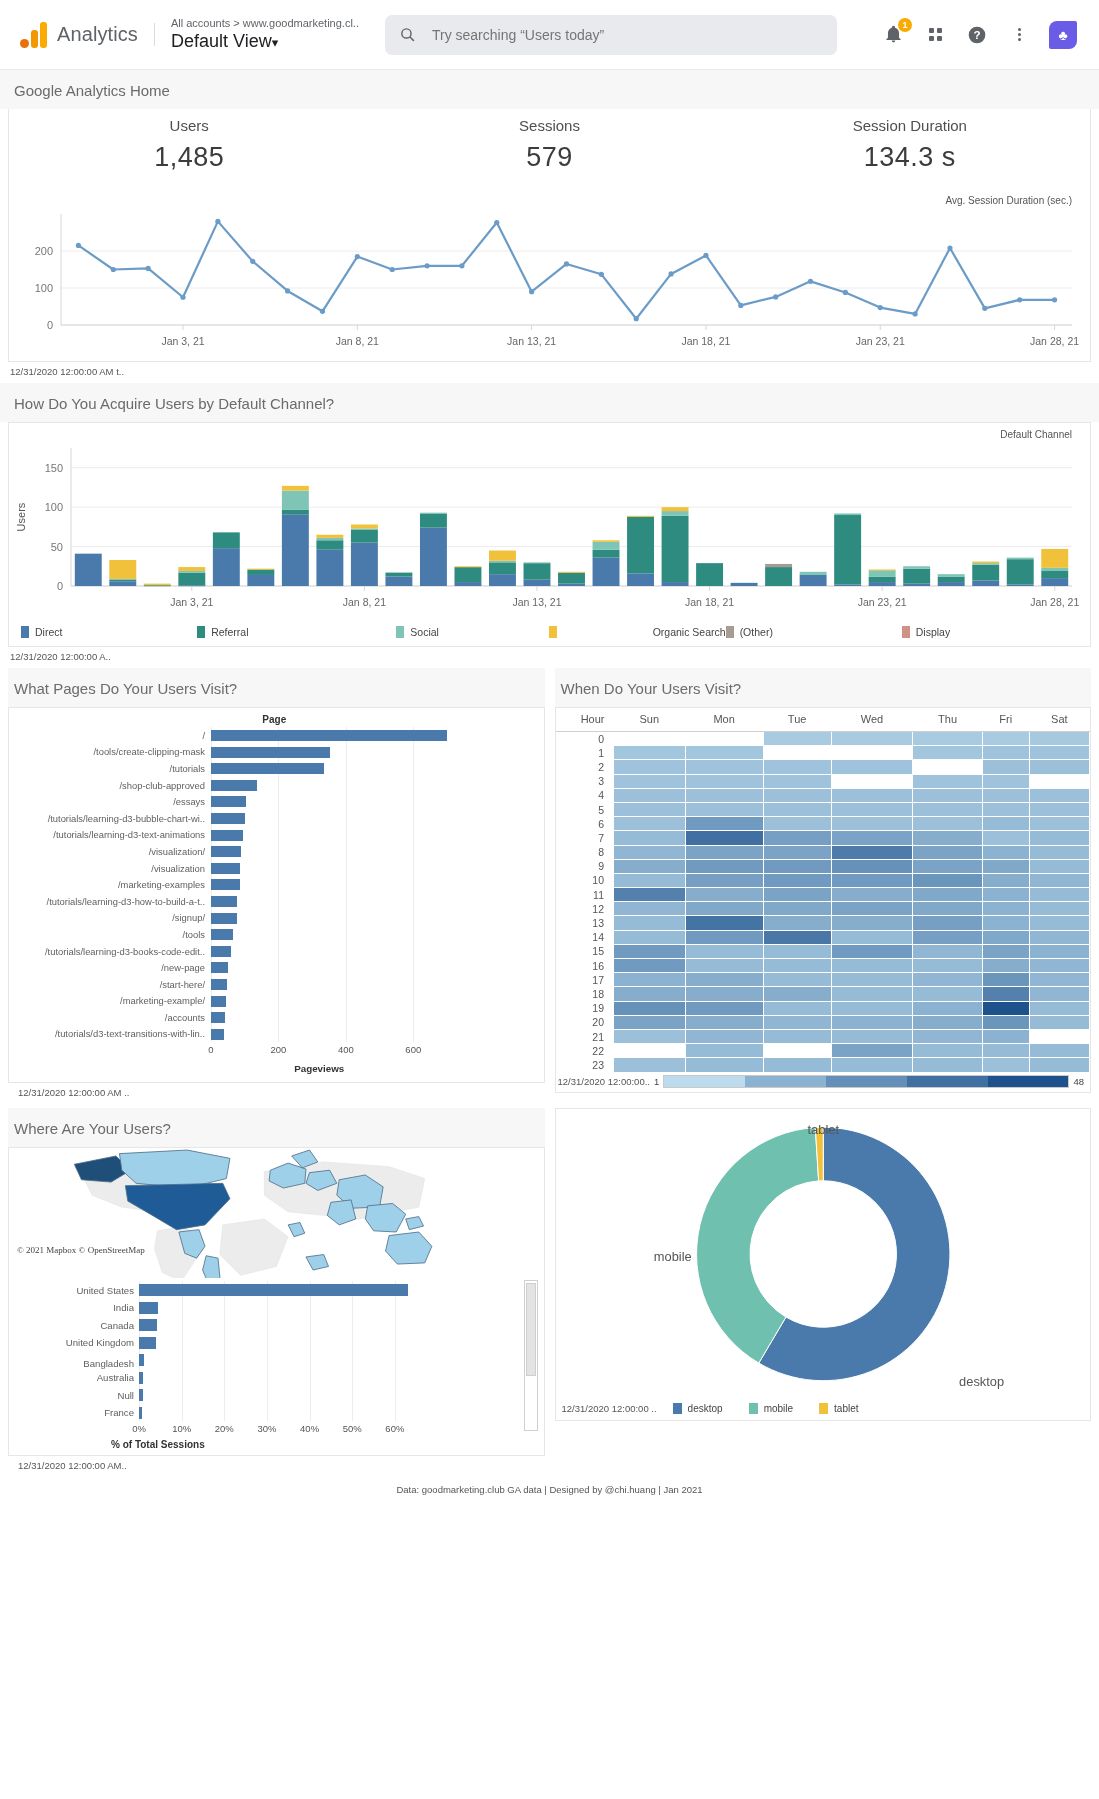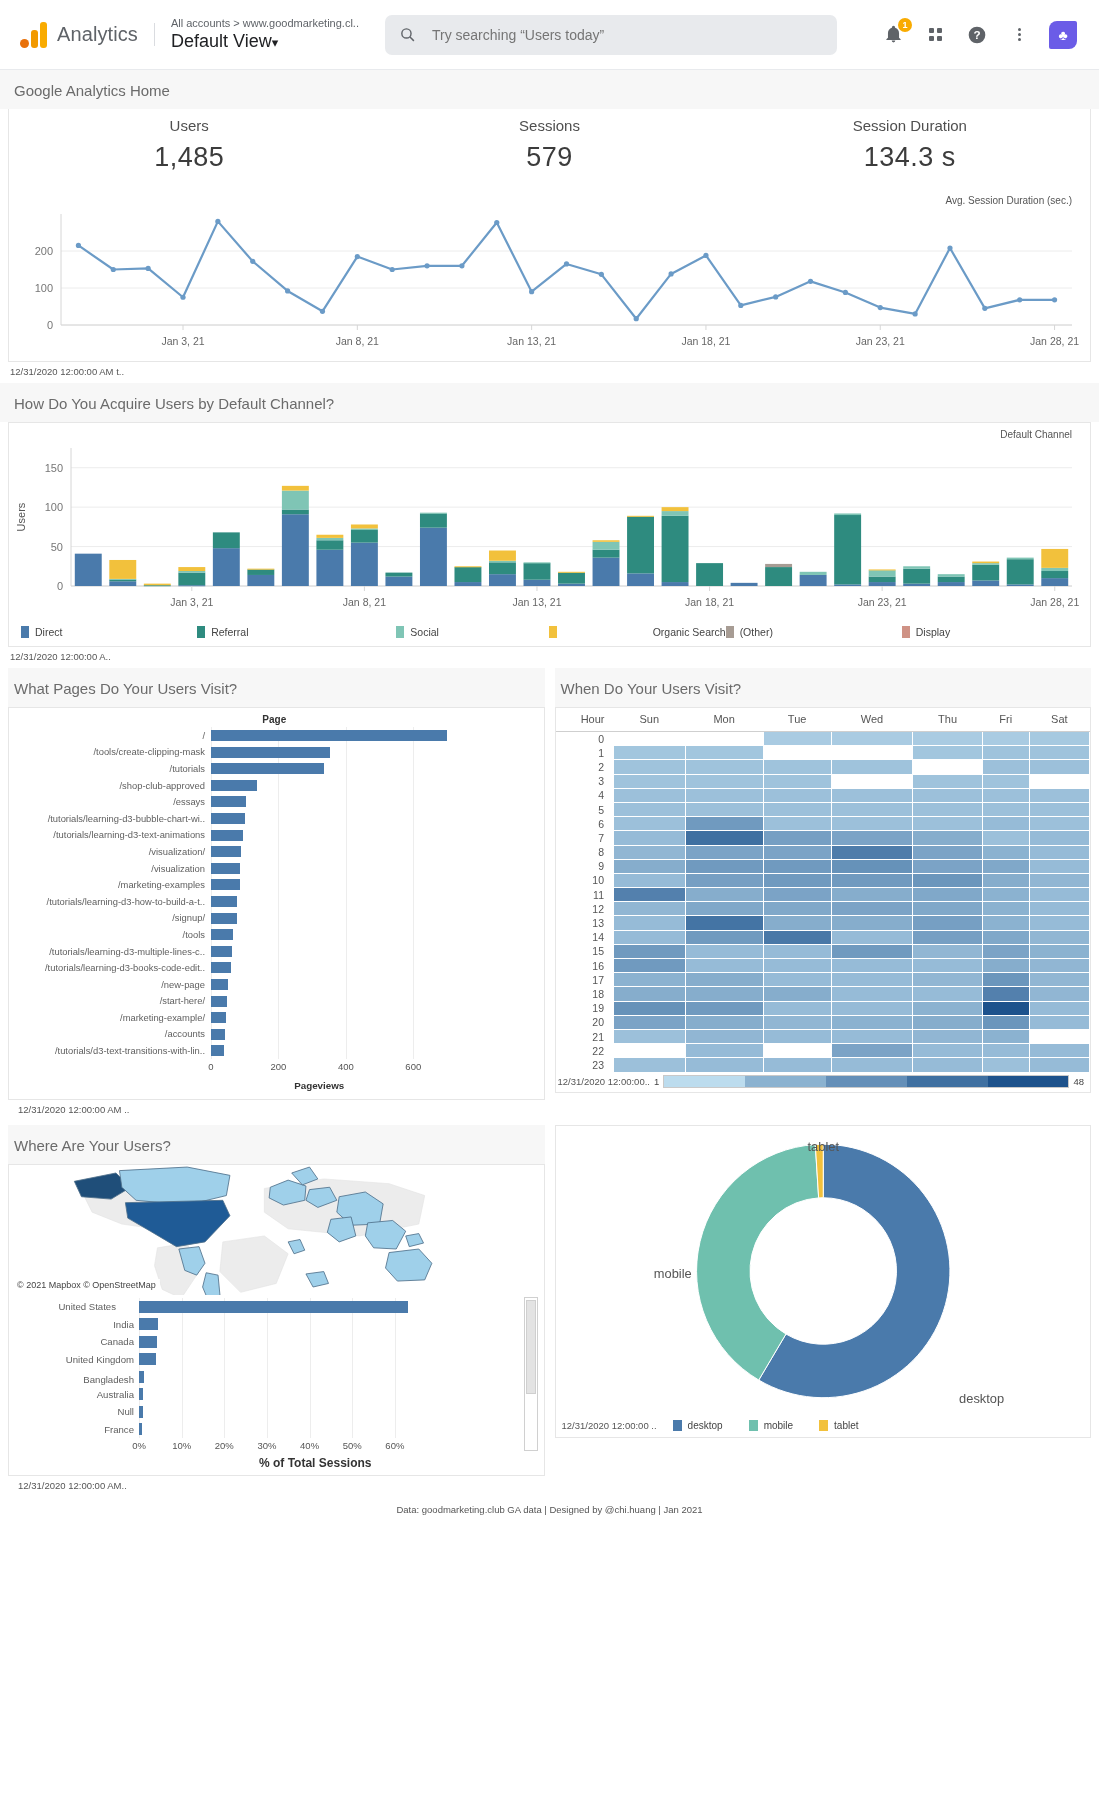--- a/index.html
+++ b/index.html
@@ -484,30 +484,20 @@
               <div class="bar-lbl" style="width: 198px; padding-right: 6px;">/tools</div>
               <div style="width: 236px; position: relative; height: 16.6px;">
                 <div style="position: absolute; top: 0px; bottom: 0px; width: 1px; background: rgb(237, 237, 237); left: 0px;"></div>
                 <div style="position: absolute; top: 0px; bottom: 0px; width: 1px; background: rgb(237, 237, 237); left: 67.4286px;"></div>
                 <div style="position: absolute; top: 0px; bottom: 0px; width: 1px; background: rgb(237, 237, 237); left: 134.857px;"></div>
                 <div style="position: absolute; top: 0px; bottom: 0px; width: 1px; background: rgb(237, 237, 237); left: 202.286px;"></div>
                 <div class="bar" style="position: absolute; top: 3px; left: 0px; width: 22.2514px; background: rgb(74, 122, 171);"></div>
               </div>
             </div>
             <div class="barrow">
-              <div class="bar-lbl" style="width: 198px; padding-right: 6px;">/tutorials/learning-d3-multiple-lines-c..</div>
-              <div style="width: 236px; position: relative; height: 16.6px;">
-                <div style="position: absolute; top: 0px; bottom: 0px; width: 1px; background: rgb(237, 237, 237); left: 0px;"></div>
-                <div style="position: absolute; top: 0px; bottom: 0px; width: 1px; background: rgb(237, 237, 237); left: 67.4286px;"></div>
-                <div style="position: absolute; top: 0px; bottom: 0px; width: 1px; background: rgb(237, 237, 237); left: 134.857px;"></div>
-                <div style="position: absolute; top: 0px; bottom: 0px; width: 1px; background: rgb(237, 237, 237); left: 202.286px;"></div>
-                <div class="bar" style="position: absolute; top: 3px; left: 0px; width: 20.9029px; background: rgb(74, 122, 171);"></div>
-              </div>
-            </div>
-            <div class="barrow">
               <div class="bar-lbl" style="width: 198px; padding-right: 6px;">/tutorials/learning-d3-books-code-edit..</div>
               <div style="width: 236px; position: relative; height: 16.6px;">
                 <div style="position: absolute; top: 0px; bottom: 0px; width: 1px; background: rgb(237, 237, 237); left: 0px;"></div>
                 <div style="position: absolute; top: 0px; bottom: 0px; width: 1px; background: rgb(237, 237, 237); left: 67.4286px;"></div>
                 <div style="position: absolute; top: 0px; bottom: 0px; width: 1px; background: rgb(237, 237, 237); left: 134.857px;"></div>
                 <div style="position: absolute; top: 0px; bottom: 0px; width: 1px; background: rgb(237, 237, 237); left: 202.286px;"></div>
                 <div class="bar" style="position: absolute; top: 3px; left: 0px; width: 20.2286px; background: rgb(74, 122, 171);"></div>
               </div>
             </div>
             <div class="barrow">
@@ -874,27 +864,27 @@
               <path d="M506,62 L540,58 L552,80 L520,92 L500,80 Z" fill="#9fd0ea"></path>
               <path d="M556,74 L600,66 L630,86 L624,120 L576,122 L552,100 Z" fill="#9fd0ea"></path>
               <path d="M604,118 L646,114 L668,132 L652,162 L614,160 L600,140 Z" fill="#9fd0ea"></path>
               <path d="M542,112 L576,108 L584,140 L556,150 L536,134 Z" fill="#9fd0ea"></path>
               <path d="M640,168 L690,162 L712,186 L700,214 L654,216 L634,194 Z" fill="#9fd0ea"></path>
               <path d="M470,150 L490,146 L498,164 L480,170 Z" fill="#9fd0ea"></path>
               <path d="M500,204 L530,200 L538,220 L512,226 Z" fill="#9fd0ea"></path>
               <path d="M668,140 L690,136 L698,152 L674,158 Z" fill="#9fd0ea"></path>
             </g>
           </svg>
-          <div style="position:absolute;left:4px;bottom:4px;background:rgba(255,255,255,.85);font-size:9px;color:#444;padding:1px 4px;">© 2021 Mapbox © OpenStreetMap</div>
+          <div style="position:absolute;left:4px;bottom:22px;background:rgba(255,255,255,.85);font-size:9px;color:#444;padding:1px 4px;font-family:Liberation Serif, serif;">© 2021 Mapbox © OpenStreetMap</div>
         </div>
         <div style="display:flex;">
           <div style="flex:1;min-width:0;padding:3px 4px 0 2px;">
             <div id="ctryRows">
                 <div class="barrow" style="height: 17.5px;">
-                  <div class="ctry-lbl" style="width: 128px; padding-right: 23px;">United States</div>
+                  <div class="ctry-lbl" style="width: 128px; padding-right: 5px;">United States</div>
                   <div style="width: 290px; position: relative; height: 17.5px;">
                     <div style="position: absolute; top: 0px; bottom: 0px; width: 1px; background: rgb(237, 237, 237); left: 0px;"></div>
                     <div style="position: absolute; top: 0px; bottom: 0px; width: 1px; background: rgb(237, 237, 237); left: 42.6471px;"></div>
                     <div style="position: absolute; top: 0px; bottom: 0px; width: 1px; background: rgb(237, 237, 237); left: 85.2941px;"></div>
                     <div style="position: absolute; top: 0px; bottom: 0px; width: 1px; background: rgb(237, 237, 237); left: 127.941px;"></div>
                     <div style="position: absolute; top: 0px; bottom: 0px; width: 1px; background: rgb(237, 237, 237); left: 170.588px;"></div>
                     <div style="position: absolute; top: 0px; bottom: 0px; width: 1px; background: rgb(237, 237, 237); left: 213.235px;"></div>
                     <div style="position: absolute; top: 0px; bottom: 0px; width: 1px; background: rgb(237, 237, 237); left: 255.882px;"></div>
                     <div class="bar" style="position: absolute; top: 3px; left: 0px; height: 12px; width: 268.676px; background: rgb(74, 122, 171);"></div>
                   </div>
@@ -996,21 +986,21 @@
                 <div style="width: 290px; position: relative; height: 17px;">
                   <span class="axis-lbl" style="position: absolute; top: 2px; transform: translateX(-50%); left: 0px;">0%</span>
                   <span class="axis-lbl" style="position: absolute; top: 2px; transform: translateX(-50%); left: 42.6471px;">10%</span>
                   <span class="axis-lbl" style="position: absolute; top: 2px; transform: translateX(-50%); left: 85.2941px;">20%</span>
                   <span class="axis-lbl" style="position: absolute; top: 2px; transform: translateX(-50%); left: 127.941px;">30%</span>
                   <span class="axis-lbl" style="position: absolute; top: 2px; transform: translateX(-50%); left: 170.588px;">40%</span>
                   <span class="axis-lbl" style="position: absolute; top: 2px; transform: translateX(-50%); left: 213.235px;">50%</span>
                   <span class="axis-lbl" style="position: absolute; top: 2px; transform: translateX(-50%); left: 255.882px;">60%</span>
                 </div>
               </div>
-            <div style="text-align:center;font-size:12px;color:#333;font-weight:bold;padding:1px 0 5px 100px;">% of Total Sessions</div>
+            <div style="text-align:left;font-size:10px;color:#333;font-weight:bold;padding:1px 0 5px 100px;">% of Total Sessions</div>
           </div>
           <div class="scrollbar" style="margin:2px 6px 24px 0;">
               <div class="thumb"></div>
             </div>
         </div>
       </div>
       <div class="tile-footer">12/31/2020 12:00:00 AM..</div>
     </div>
 
     <div class="col">

